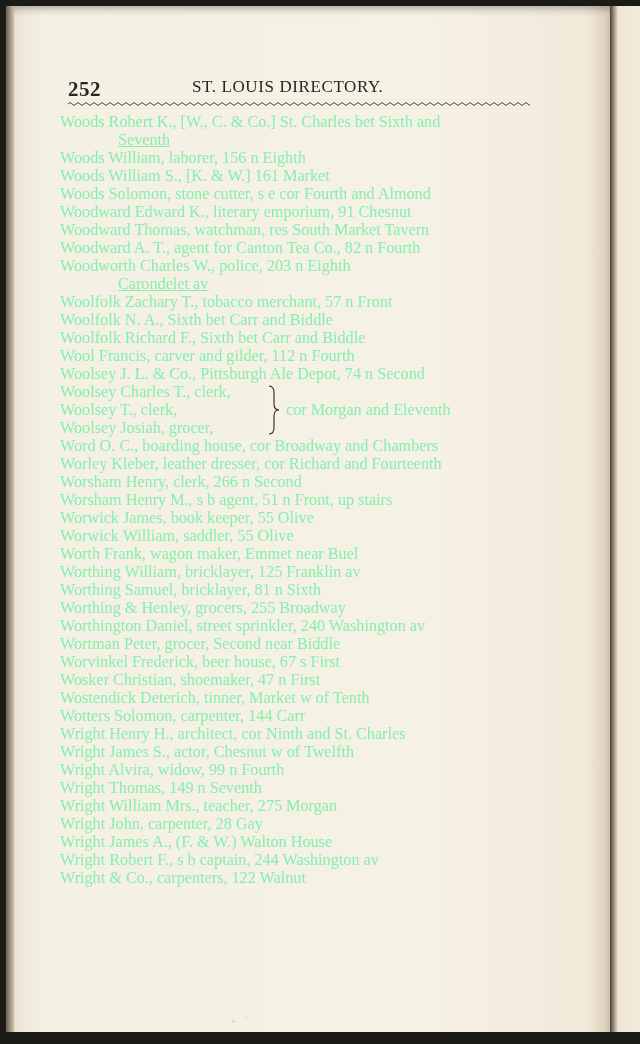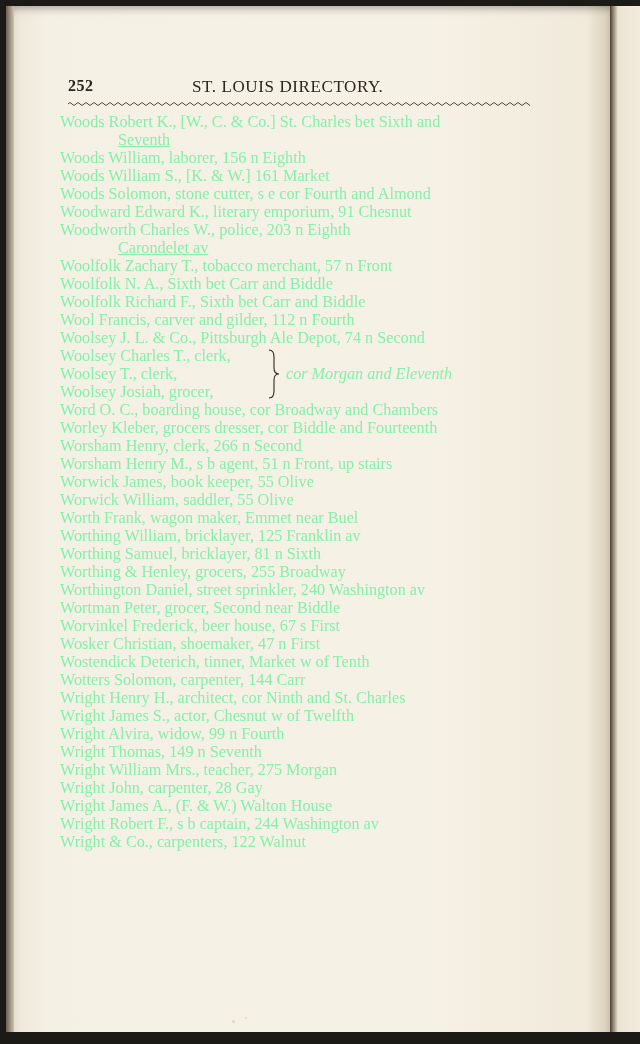--- a/index.html
+++ b/index.html
@@ -20,21 +20,21 @@
     }
     .binding {
       position: absolute; left: 6px; top: 6px; width: 8px; height: 1026px;
       background: linear-gradient(90deg, #6b5f50, #cfc4b0);
     }
     .header {
       position: absolute; left: 68px; top: 77px; width: 462px; height: 22px;
       color: #2a2520;
     }
     .page-number {
-      position: absolute; left: 0; top: 0; font-size: 16px; font-weight: bold;
+      position: absolute; left: 0; top: 0; font-size: 21px; font-weight: bold;
       letter-spacing: 0.5px;
     }
     .running-title {
       position: absolute; left: 124px; top: 0; font-size: 17px; letter-spacing: 0.6px;
     }
     .wavy-rule {
       position: absolute; left: 68px; top: 100px; width: 462px; height: 8px;
     }
     .entries {
       position: absolute; left: 60px; top: 113px; width: 476px;
@@ -43,21 +43,21 @@
     .entry { white-space: nowrap; }
     .entry.wrap { white-space: normal; text-align: justify; text-align-last: left; }
     .entry .cont { display: block; padding-left: 58px; text-decoration: underline; }
     .bracket-group {
       position: relative; height: 54px;
     }
     .bracket-group .bg-line { position: absolute; left: 0; white-space: nowrap; text-align: center; }
     .bracket-glyph {
       position: absolute; left: 208px; top: 2px; width: 12px; height: 50px;
     }
-    .bracket-text { position: absolute; left: 226px; top: 18px; white-space: nowrap; font-style: italic; }
+    .bracket-text { position: absolute; left: 226px; top: 18px; white-space: nowrap; }
     .stain {
       position: absolute; border-radius: 50%; background: rgba(190,120,80,0.25);
     }
   </style>
 </head>
 <body>
 
 <div class="page"></div>
 <div class="binding"></div>
 <div class="page-edge"></div>
@@ -74,40 +74,42 @@
   <path id="wave" d="M0,4 Q2,1 4,4 Q6,7 8,4 Q10,1 12,4 Q14,7 16,4 Q18,1 20,4 Q22,7 24,4 Q26,1 28,4 Q30,7 32,4 Q34,1 36,4 Q38,7 40,4 Q42,1 44,4 Q46,7 48,4 Q50,1 52,4 Q54,7 56,4 Q58,1 60,4 Q62,7 64,4 Q66,1 68,4 Q70,7 72,4 Q74,1 76,4 Q78,7 80,4 Q82,1 84,4 Q86,7 88,4 Q90,1 92,4 Q94,7 96,4 Q98,1 100,4 Q102,7 104,4 Q106,1 108,4 Q110,7 112,4 Q114,1 116,4 Q118,7 120,4 Q122,1 124,4 Q126,7 128,4 Q130,1 132,4 Q134,7 136,4 Q138,1 140,4 Q142,7 144,4 Q146,1 148,4 Q150,7 152,4 Q154,1 156,4 Q158,7 160,4 Q162,1 164,4 Q166,7 168,4 Q170,1 172,4 Q174,7 176,4 Q178,1 180,4 Q182,7 184,4 Q186,1 188,4 Q190,7 192,4 Q194,1 196,4 Q198,7 200,4 Q202,1 204,4 Q206,7 208,4 Q210,1 212,4 Q214,7 216,4 Q218,1 220,4 Q222,7 224,4 Q226,1 228,4 Q230,7 232,4 Q234,1 236,4 Q238,7 240,4 Q242,1 244,4 Q246,7 248,4 Q250,1 252,4 Q254,7 256,4 Q258,1 260,4 Q262,7 264,4 Q266,1 268,4 Q270,7 272,4 Q274,1 276,4 Q278,7 280,4 Q282,1 284,4 Q286,7 288,4 Q290,1 292,4 Q294,7 296,4 Q298,1 300,4 Q302,7 304,4 Q306,1 308,4 Q310,7 312,4 Q314,1 316,4 Q318,7 320,4 Q322,1 324,4 Q326,7 328,4 Q330,1 332,4 Q334,7 336,4 Q338,1 340,4 Q342,7 344,4 Q346,1 348,4 Q350,7 352,4 Q354,1 356,4 Q358,7 360,4 Q362,1 364,4 Q366,7 368,4 Q370,1 372,4 Q374,7 376,4 Q378,1 380,4 Q382,7 384,4 Q386,1 388,4 Q390,7 392,4 Q394,1 396,4 Q398,7 400,4 Q402,1 404,4 Q406,7 408,4 Q410,1 412,4 Q414,7 416,4 Q418,1 420,4 Q422,7 424,4 Q426,1 428,4 Q430,7 432,4 Q434,1 436,4 Q438,7 440,4 Q442,1 444,4 Q446,7 448,4 Q450,1 452,4 Q454,7 456,4 Q458,1 460,4 Q462,7 464,4" fill="none" stroke="#3a332c" stroke-width="0.9"></path>
 </svg>
 
 <div class="entries">
   <div id="entries-a">
       <div class="entry wrap"><span>Woods Robert K., [W., C. &amp; Co.] St. Charles bet Sixth and</span><span class="cont">Seventh</span></div>
       <div class="entry"><span>Woods William, laborer, 156 n Eighth</span></div>
       <div class="entry"><span>Woods William S., [K. &amp; W.] 161 Market</span></div>
       <div class="entry"><span>Woods Solomon, stone cutter, s e cor Fourth and Almond</span></div>
       <div class="entry"><span>Woodward Edward K., literary emporium, 91 Chesnut</span></div>
+      <div class="entry"><span>Woodward Thomas, watchman, res South Market Tavern</span></div>
+      <div class="entry"><span>Woodward A. T., agent for Canton Tea Co., 82 n Fourth</span></div>
       <div class="entry"><span>Woodworth Charles W., police, 203 n Eighth</span></div>
       <div class="entry wrap"><span class="cont">Carondelet av</span></div>
       <div class="entry"><span>Woolfolk Zachary T., tobacco merchant, 57 n Front</span></div>
       <div class="entry"><span>Woolfolk N. A., Sixth bet Carr and Biddle</span></div>
       <div class="entry"><span>Woolfolk Richard F., Sixth bet Carr and Biddle</span></div>
       <div class="entry"><span>Wool Francis, carver and gilder, 112 n Fourth</span></div>
       <div class="entry"><span>Woolsey J. L. &amp; Co., Pittsburgh Ale Depot, 74 n Second</span></div>
     </div>
   <div class="bracket-group">
     <div class="bg-line" style="top:0">Woolsey Charles T., clerk,</div>
     <div class="bg-line" style="top:18px">Woolsey T., clerk,</div>
     <div class="bg-line" style="top:36px">Woolsey Josiah, grocer,</div>
     <svg class="bracket-glyph" viewBox="0 0 12 50">
       <path d="M1,1 Q6,1 6,8 L6,19 Q6,25 11,25 Q6,25 6,31 L6,42 Q6,49 1,49" fill="none" stroke="#2b2621" stroke-width="1.1"></path>
     </svg>
     <div class="bracket-text">cor Morgan and Eleventh</div>
   </div>
   <div id="entries-b">
       <div class="entry"><span>Word O. C., boarding house, cor Broadway and Chambers</span></div>
-      <div class="entry"><span>Worley Kleber, grocers dresser, cor Biddle and Fourteenth</span></div>
+      <div class="entry"><span>Worley Kleber, leather dresser, cor Richard and Fourteenth</span></div>
       <div class="entry"><span>Worsham Henry, clerk, 266 n Second</span></div>
       <div class="entry"><span>Worsham Henry M., s b agent, 51 n Front, up stairs</span></div>
       <div class="entry"><span>Worwick James, book keeper, 55 Olive</span></div>
       <div class="entry"><span>Worwick William, saddler, 55 Olive</span></div>
       <div class="entry"><span>Worth Frank, wagon maker, Emmet near Buel</span></div>
       <div class="entry"><span>Worthing William, bricklayer, 125 Franklin av</span></div>
       <div class="entry"><span>Worthing Samuel, bricklayer, 81 n Sixth</span></div>
       <div class="entry"><span>Worthing &amp; Henley, grocers, 255 Broadway</span></div>
       <div class="entry"><span>Worthington Daniel, street sprinkler, 240 Washington av</span></div>
       <div class="entry"><span>Wortman Peter, grocer, Second near Biddle</span></div>

